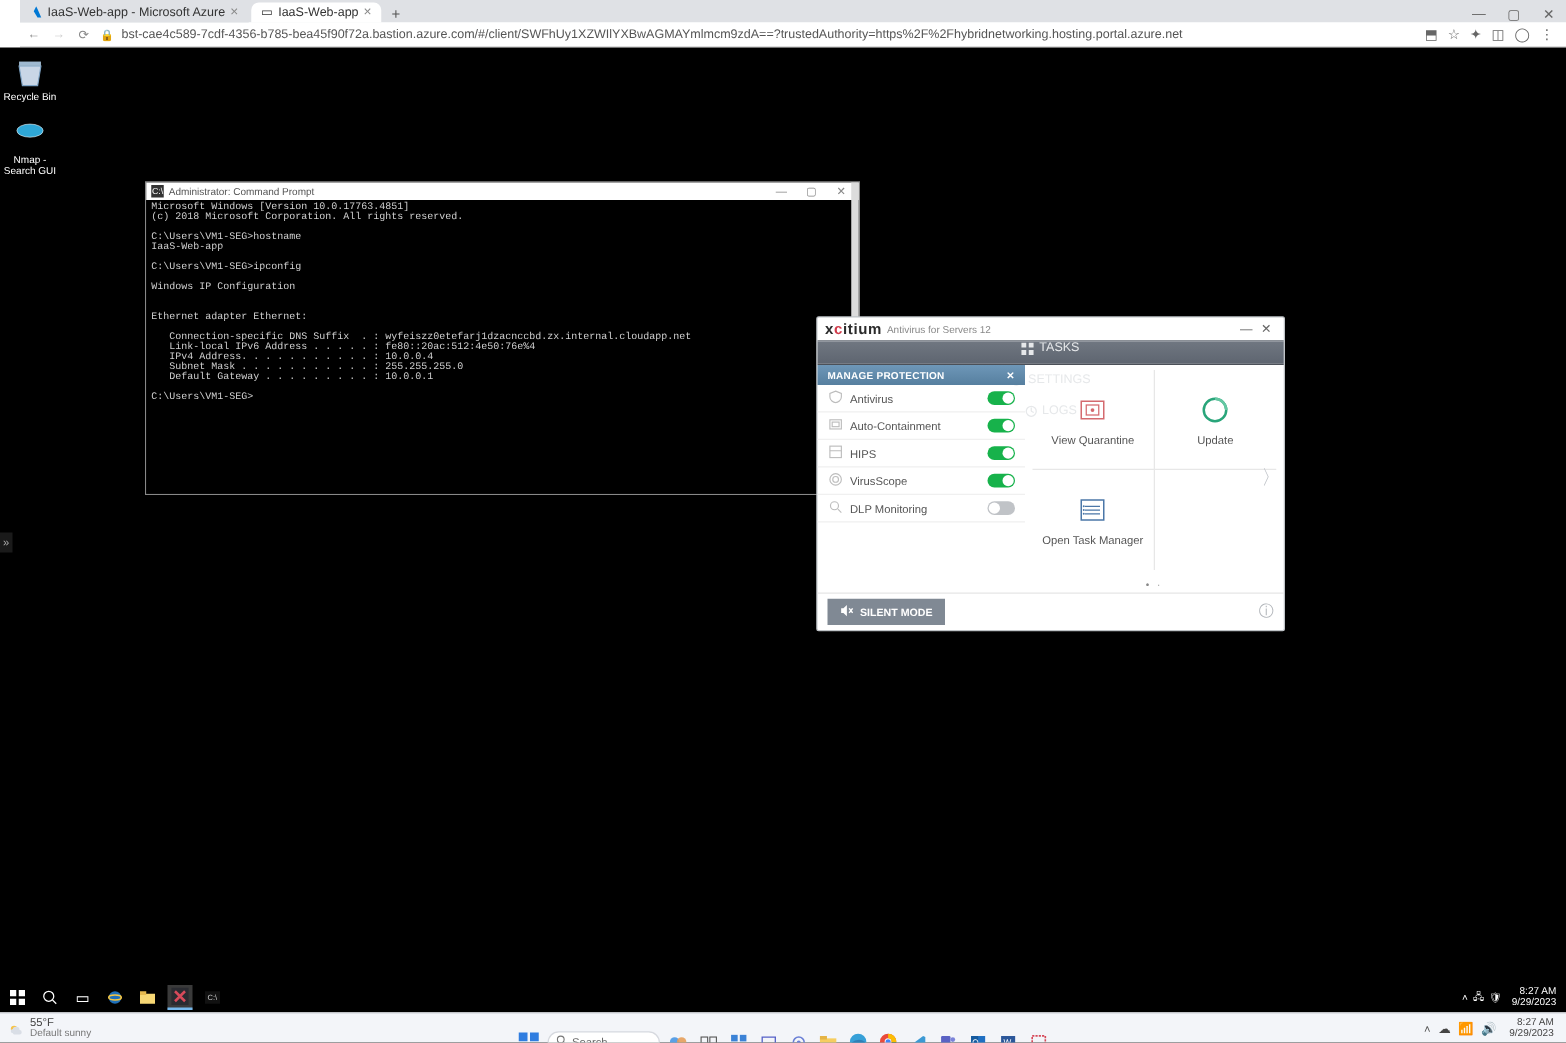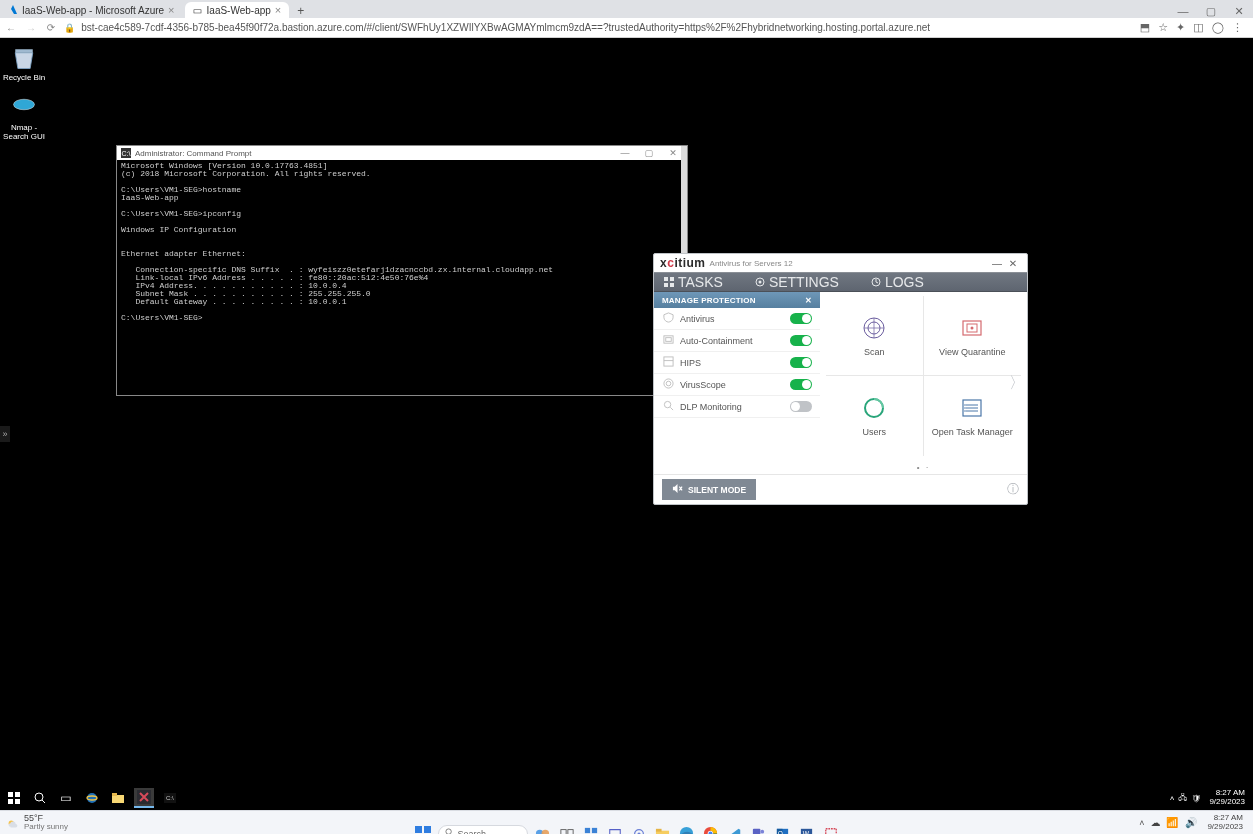--- a/index.html
+++ b/index.html
@@ -1,19 +1,19 @@
 <!DOCTYPE html>
 <html><head>
 <meta charset="utf-8">
 <style>
   * { margin:0; padding:0; box-sizing:border-box; font-family:"Segoe UI",Arial,sans-serif; }
   body { width:1253px; height:834px; overflow:hidden; background:#fff; position:relative; }
 
   
-  .browser { position:absolute; top:0; left:0; right:0; }
+  .browser { position:absolute; top:0; left:16px; right:0; }
   .tabstrip { height:18px; background:#dfe1e5; display:flex; align-items:flex-end; font-size:10px; color:#333; }
   .tab { height:16px; padding:0 8px; display:flex; align-items:center; gap:4px; border-top-left-radius:6px; border-top-right-radius:6px; margin-right:2px; }
   .tab.active { background:#fff; }
   .tab.inactive { background:#dfe1e5; }
   .tab .favicon { width:10px; height:10px; display:inline-flex; align-items:center; justify-content:center; }
   .tab-close { color:#888; font-size:11px; cursor:pointer; }
   .newtab { padding:0 6px; font-size:12px; color:#555; }
   .win-controls { margin-left:auto; display:flex; }
   .win-ctrl { width:28px; text-align:center; font-size:11px; color:#666; }
   .addr-bar { height:20px; background:#fff; border-bottom:1px solid #d0d0d0; display:flex; align-items:center; font-size:10px; color:#555; gap:6px; padding:0 4px; }
@@ -41,21 +41,21 @@
   .cmd-scroll { position:absolute; right:0; top:0; width:6px; height:100%; background:#dcdcdc; }
 
   
   .xc { position:absolute; left:653px; top:215px; width:375px; height:252px; background:#fff; border:1px solid #bfc3c7; border-radius:2px; }
   .xc-title { height:18px; display:flex; align-items:center; padding:0 6px; font-size:9px; color:#555; }
   .xc-logo { font-size:12px; font-weight:600; letter-spacing:.5px; color:#2b2b2b; }
   .xc-logo b { color:#d03b4a; }
   .xc-sub { margin-left:4px; font-size:8px; color:#888; }
   .xc-title .spacer { flex:1; }
   .xc-ctrl { width:16px; text-align:center; color:#666; font-size:10px; cursor:pointer; }
-  .xc-menu { height:20px; background:linear-gradient(#707781,#5e6570); display:flex; align-items:center; gap:32px; padding:0 10px; font-size:14px; color:#e6e8ea; border-top:1px solid #8a8f96; border-bottom:1px solid #4b5058; }
+  .xc-menu { height:20px; background:linear-gradient(#707781,#5e6570); display:flex; align-items:center; gap:14px; padding:0 10px; font-size:10px; color:#e6e8ea; border-top:1px solid #8a8f96; border-bottom:1px solid #4b5058;flex-direction:column; }
   .xc-menu-item { display:flex; align-items:center; gap:4px; cursor:pointer; }
   .xc-menu-icon { width:10px; height:10px; display:inline-flex; align-items:center; justify-content:center; }
   .xc-body { position:relative; height:182px; display:flex; }
 
   .xc-left { width:166px; display:flex; flex-direction:column; }
   .xc-panel-head { height:16px; background:linear-gradient(#6e97b8,#567f9f); color:#fff; font-size:8px; font-weight:600; display:flex; align-items:center; padding:0 8px; letter-spacing:.2px; }
   .xc-panel-head .x { margin-left:auto; cursor:pointer; }
   .xc-row { height:22px; display:flex; align-items:center; padding:0 8px; font-size:9px; color:#555; gap:6px; border-bottom:0.5px solid #f0f0f0; }
   .xc-row .ico { color:#bdbdbd; width:12px; text-align:center; font-size:10px; }
   .toggle { margin-left:auto; width:22px; height:11px; border-radius:6px; position:relative; }
@@ -301,48 +301,38 @@
                 <path d="M8 8 L11 11" stroke="#bdbdbd"></path>
               </svg>
           </span>
           <span>DLP Monitoring</span>
           <span class="toggle off"></span>
         </div>
       </div>
 
       <div class="xc-right">
         <div class="xc-grid">
-          <div class="xc-cell">
-            <span class="xc-icon">
-              <svg viewBox="0 0 26 26">
-                  <circle cx="13" cy="13" r="10" fill="none" stroke="#6a5c9e" stroke-width="1"></circle>
-                  <circle cx="13" cy="13" r="6" fill="none" stroke="#6a5c9e" stroke-width="1"></circle>
-                  <path d="M3 13 H23 M13 3 V23" stroke="#6a5c9e" stroke-width="0.7"></path>
-                </svg>
-            </span>
-            <span>Scan</span>
-          </div>
           <div class="xc-cell">
             <span class="xc-icon">
               <svg viewBox="0 0 26 26">
                   <rect x="4" y="6" width="18" height="14" fill="none" stroke="#d46a6f" stroke-width="1.2"></rect>
                   <rect x="8" y="9" width="10" height="8" fill="none" stroke="#d46a6f"></rect>
                   <circle cx="13" cy="13" r="1.5" fill="#d46a6f"></circle>
                 </svg>
             </span>
             <span>View Quarantine</span>
           </div>
           <div class="xc-cell">
             <span class="xc-icon">
               <svg viewBox="0 0 26 26">
                   <circle cx="13" cy="13" r="9" fill="none" stroke="#29a57a" stroke-width="2"></circle>
                   <path d="M13 4 A9 9 0 0 1 22 13" stroke="#64c7a2" stroke-width="2" fill="none"></path>
                 </svg>
             </span>
-            <span>Users</span>
+            <span>Update</span>
           </div>
           <div class="xc-cell">
             <span class="xc-icon">
               <svg viewBox="0 0 26 26">
                   <rect x="4" y="5" width="18" height="16" fill="none" stroke="#4b77a8" stroke-width="1.2"></rect>
                   <path d="M7 10 H19 M7 13 H19 M7 16 H19" stroke="#4b77a8"></path>
                   <circle cx="6" cy="10" r="0.8" fill="#4b77a8"></circle>
                   <circle cx="6" cy="13" r="0.8" fill="#4b77a8"></circle>
                   <circle cx="6" cy="16" r="0.8" fill="#4b77a8"></circle>
                 </svg>
@@ -425,21 +415,21 @@
 <div class="host-task">
   <div class="weather">
     <span class="wx-icon">
       <svg viewBox="0 0 16 16">
           <circle cx="6" cy="7" r="3" fill="#f6c34a"></circle>
           <path d="M5 11 Q3 11 3 9 Q3 7 5 7 Q5 5 8 5 Q11 5 11 8 Q13 8 13 10 Q13 12 11 12 H6 Q5 12 5 11" fill="#d9dee6"></path>
         </svg>
     </span>
     <div class="wx-txt">
       <div class="t">55°F</div>
-      <div class="d">Partly sunny</div>
+      <div class="d">Default sunny</div>
     </div>
   </div>
 
   <div class="center-tray">
     <span class="win11">
       <svg viewBox="0 0 18 18">
           <rect x="1" y="1" width="7" height="7" fill="#2f7de0"></rect>
           <rect x="10" y="1" width="7" height="7" fill="#2f7de0"></rect>
           <rect x="1" y="10" width="7" height="7" fill="#2f7de0"></rect>
           <rect x="10" y="10" width="7" height="7" fill="#2f7de0"></rect>

